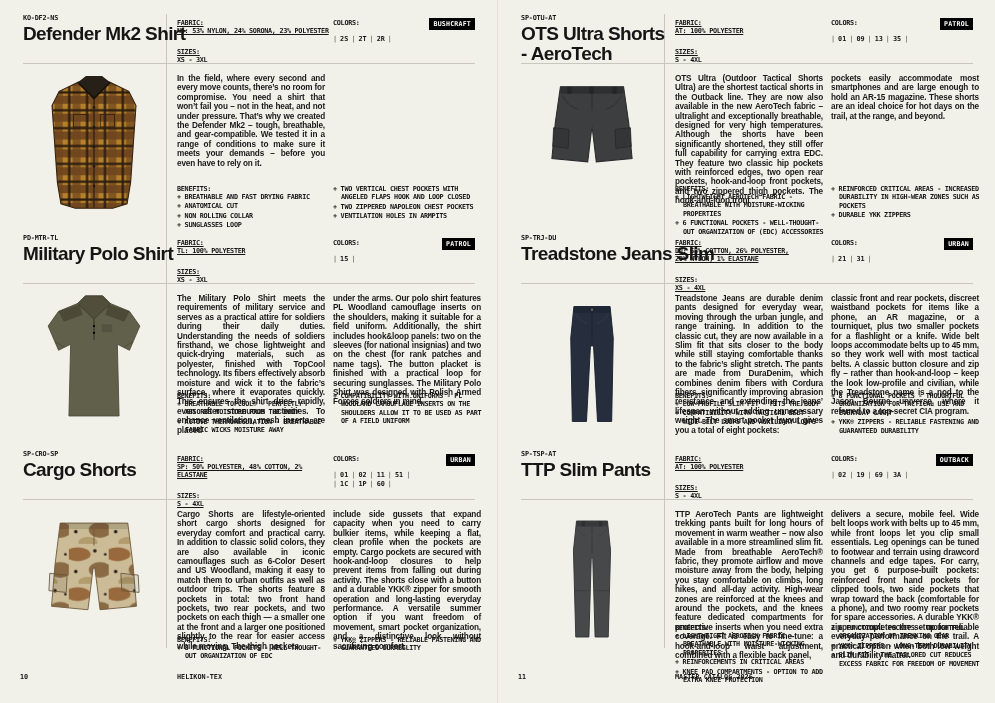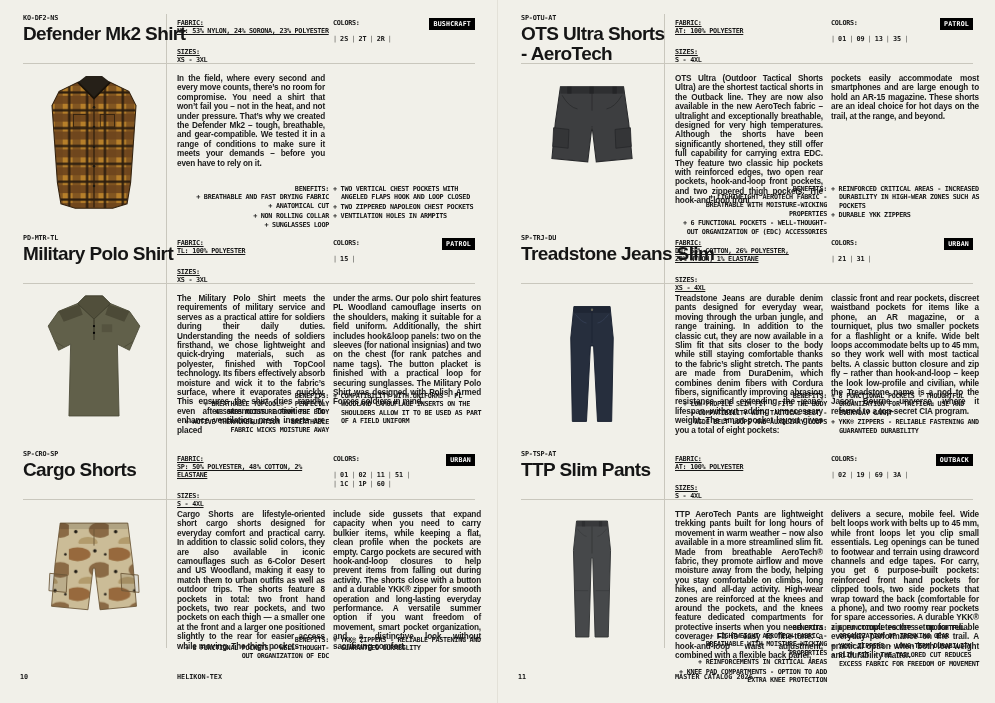--- a/index.html
+++ b/index.html
@@ -38,21 +38,21 @@
   .rule { position:absolute; left:0; top:49px; width:452px; height:1px; background:#c9c7bd; }
 
   .prod-image { position:absolute; left:0; top:54px; width:142px; height:160px;
                 display:flex; align-items:flex-start; justify-content:center; }
   .desc { position:absolute; top:60px; width:148px; font-size:8.2px; line-height:9.4px;
           font-weight:600; letter-spacing:-0.15px; text-align:justify; color:#191919; }
   .desc.col1 { left:154px; } .desc.col2 { left:310px; }
   .benefits { position:absolute; width:152px; top:var(--btop);
               font-family:"DejaVu Sans Mono",monospace; font-size:6.8px; font-weight:700;
               letter-spacing:-0.3px; line-height:8.4px; }
-  .benefits1 { left:154px;text-align:right; } .benefits2 { left:310px; }
+  .benefits1 { left:154px; } .benefits2 { left:310px; }
   .benefit { padding-left:8px; text-indent:-8px; margin-bottom:1px; }
 
   .pg-footer { position:absolute; top:673px; left:0; width:497px;
                font-family:"DejaVu Sans Mono",monospace; font-size:6.8px; font-weight:700; }
   .pg-num { position:absolute; left:20px; }
   .pg-text { position:absolute; left:177px; }
 </style>
 </head>
 <body>
 

